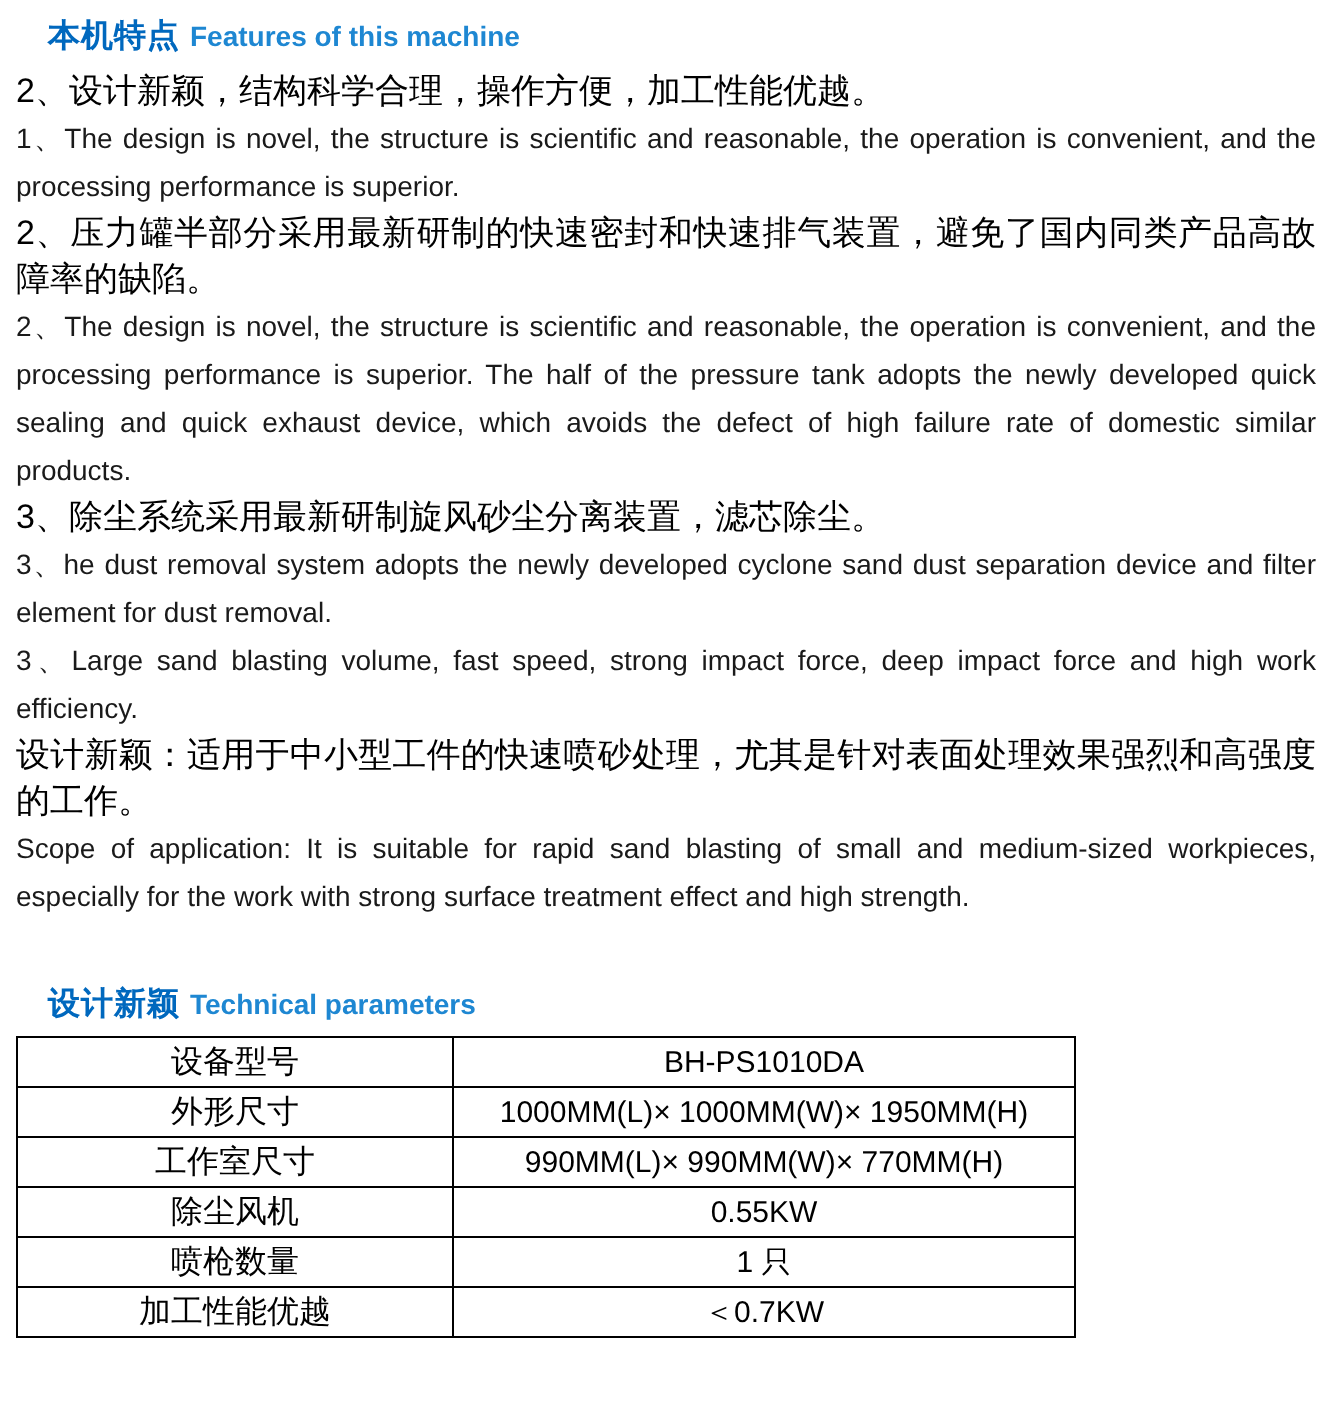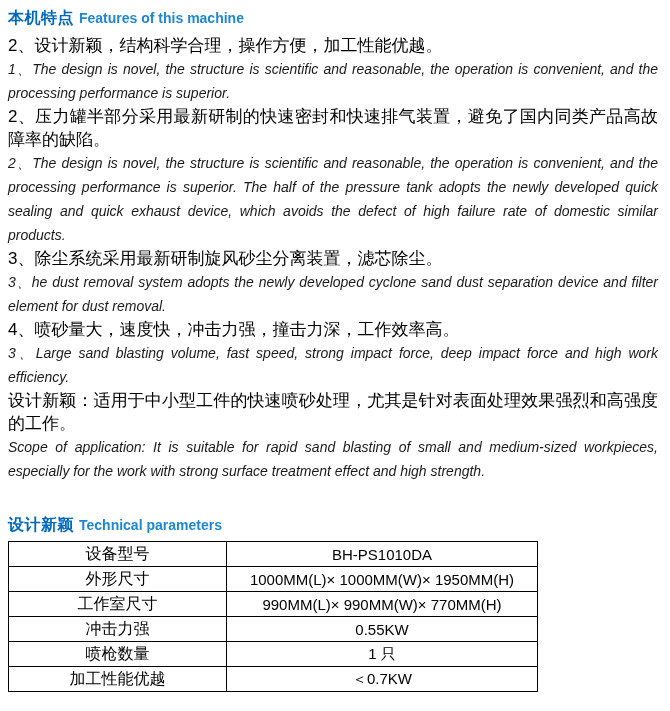--- a/index.html
+++ b/index.html
@@ -5,21 +5,21 @@
   * { margin: 0; padding: 0; box-sizing: border-box; }
   html, body {
     width: 670px; height: 711px;
     background: #ffffff;
     font-family: "Liberation Sans", "DejaVu Sans", sans-serif;
     color: #000000;
     overflow: hidden;
   }
   .page { padding: 8px 12px 0 8px; width: 670px; }
 
-  .section-heading { margin-bottom: 5px; white-space: nowrap; }
+  .section-heading { margin-bottom: 5px; white-space: nowrap; margin-left: 16px; }
   .section-heading .zh {
     color: #0068BE;
     font-size: 16px;
     font-weight: bold;
     letter-spacing: 0.5px;
   }
   .section-heading .en {
     color: #1E87D2;
     font-size: 14px;
     font-weight: bold;
@@ -30,21 +30,20 @@
     font-size: 17px;
     line-height: 23px;
     text-align: justify;
     color: #000000;
   }
   .para-en {
     font-size: 14px;
     line-height: 24px;
     text-align: justify;
     color: #1a1a1a;
-    font-style: italic;
   }
 
   .params-section { margin-top: 32px; }
 
   table.params {
     margin-top: 4px;
     width: 530px;
     border-collapse: collapse;
     border: 1.5px solid #000;
   }
@@ -70,21 +69,20 @@
 
     <p class="para-zh">2、设计新颖，结构科学合理，操作方便，加工性能优越。</p>
     <p class="para-en">1、The design is novel, the structure is scientific and reasonable, the operation is convenient, and the processing performance is superior.</p>
 
     <p class="para-zh">2、压力罐半部分采用最新研制的快速密封和快速排气装置，避免了国内同类产品高故障率的缺陷。</p>
     <p class="para-en">2、The design is novel, the structure is scientific and reasonable, the operation is convenient, and the processing performance is superior. The half of the pressure tank adopts the newly developed quick sealing and quick exhaust device, which avoids the defect of high failure rate of domestic similar products.</p>
 
     <p class="para-zh">3、除尘系统采用最新研制旋风砂尘分离装置，滤芯除尘。</p>
     <p class="para-en">3、he dust removal system adopts the newly developed cyclone sand dust separation device and filter element for dust removal.</p>
 
-    <p class="para-zh">4、喷砂量大，速度快，冲击力强，撞击力深，工作效率高。</p>
     <p class="para-en">3、Large sand blasting volume, fast speed, strong impact force, deep impact force and high work efficiency.</p>
 
     <p class="para-zh">设计新颖：适用于中小型工件的快速喷砂处理，尤其是针对表面处理效果强烈和高强度的工作。</p>
     <p class="para-en">Scope of application: It is suitable for rapid sand blasting of small and medium-sized workpieces, especially for the work with strong surface treatment effect and high strength.</p>
   </div>
 
   <div class="params-section">
     <div class="section-heading">
       <span class="zh">设计新颖</span><span class="en">Technical parameters</span>
     </div>
@@ -97,21 +95,21 @@
         </tr>
         <tr>
           <td class="param-label">外形尺寸</td>
           <td class="param-value">1000MM(L)× 1000MM(W)× 1950MM(H)</td>
         </tr>
         <tr>
           <td class="param-label">工作室尺寸</td>
           <td class="param-value">990MM(L)× 990MM(W)× 770MM(H)</td>
         </tr>
         <tr>
-          <td class="param-label">冲击力强</td>
+          <td class="param-label">除尘风机</td>
           <td class="param-value">0.55KW</td>
         </tr>
         <tr>
           <td class="param-label">喷枪数量</td>
           <td class="param-value">1 只</td>
         </tr>
         <tr>
           <td class="param-label">加工性能优越</td>
           <td class="param-value">＜0.7KW</td>
         </tr>

